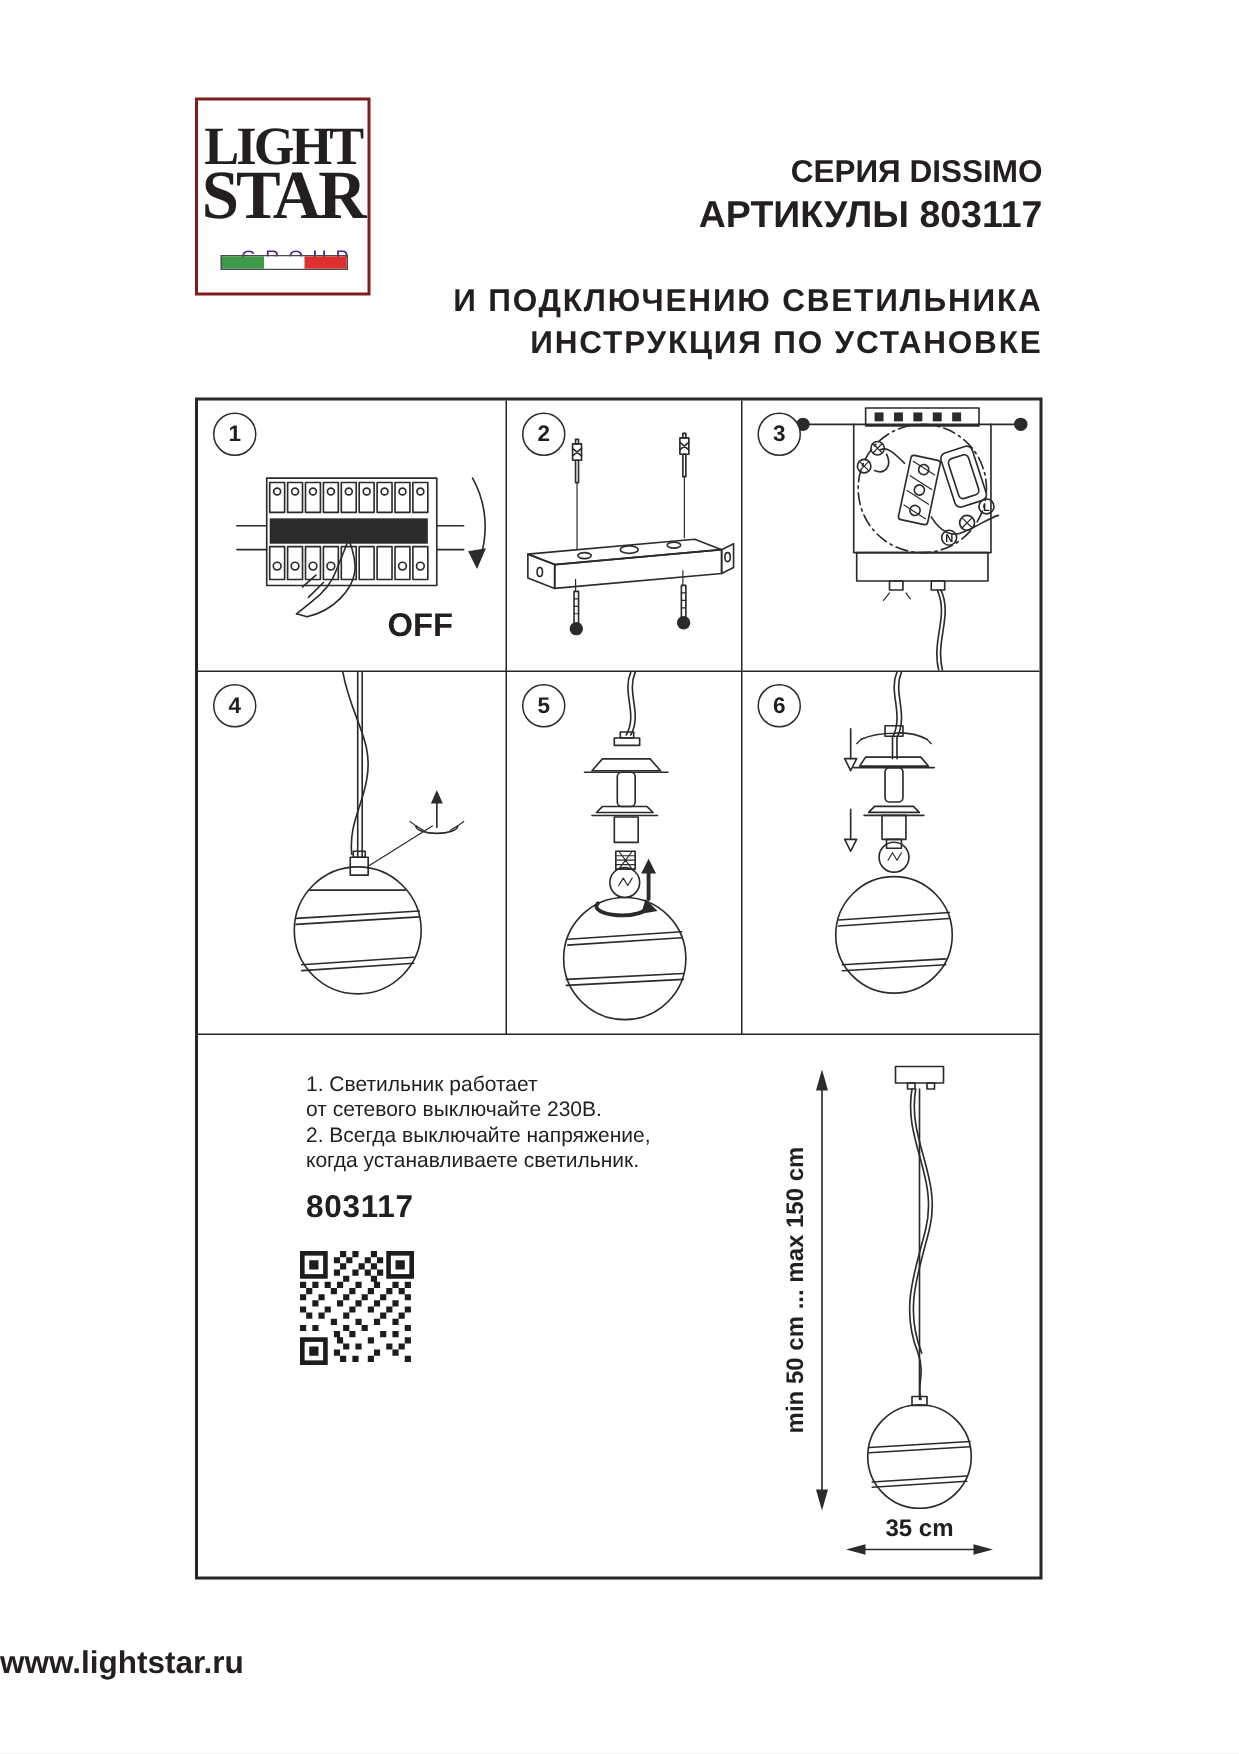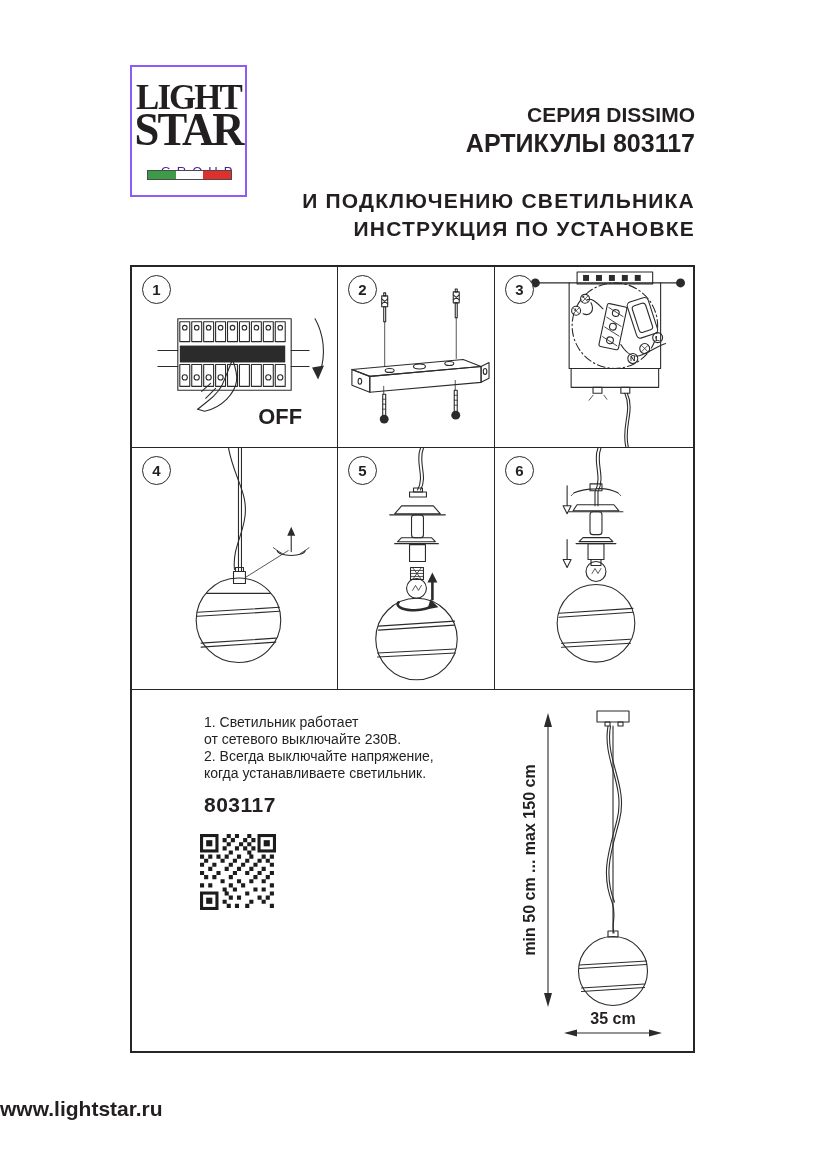--- a/index.html
+++ b/index.html
@@ -1,21 +1,21 @@
 <!DOCTYPE html>
 <html><head>
 <meta charset="utf-8">
 <style>
   html,body{margin:0;padding:0;background:#e8e8e8;}
   .page{position:relative;width:826px;height:1169px;background:#ffffff;margin:0 auto;
         font-family:"Liberation Sans",sans-serif;color:#231f20;overflow:hidden;}
 
   
   .logo-box{position:absolute;left:130px;top:65px;width:117px;height:132px;
-            border:2px solid #8b5cf6;box-sizing:border-box;text-align:center;}
+            border:2px solid #7f1d1d;box-sizing:border-box;text-align:center;}
   .logo-light{margin-top:17px;font-family:"Liberation Serif",serif;font-weight:bold;
               font-size:36px;line-height:27px;letter-spacing:-2px;transform:scaleX(.97);}
   .logo-star{font-family:"Liberation Serif",serif;font-weight:bold;
              font-size:46px;line-height:37px;letter-spacing:-2px;transform:scaleX(.97);}
   .logo-group{font-size:13px;line-height:13px;letter-spacing:6px;margin-top:17px;
               padding-left:22px;color:#4c1d95;}
   .logo-flag{position:absolute;left:15px;bottom:15px;width:83px;height:8px;
              border:1px solid #4a4a4a;display:flex;box-sizing:content-box;}
   .logo-flag span{flex:1;height:100%;}
 

